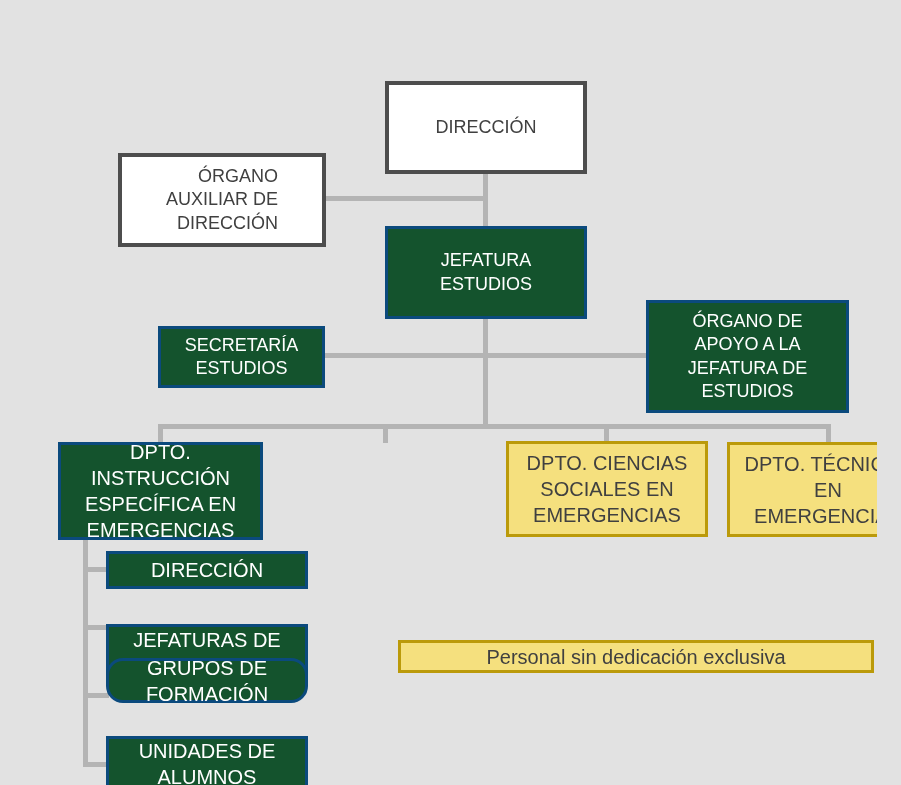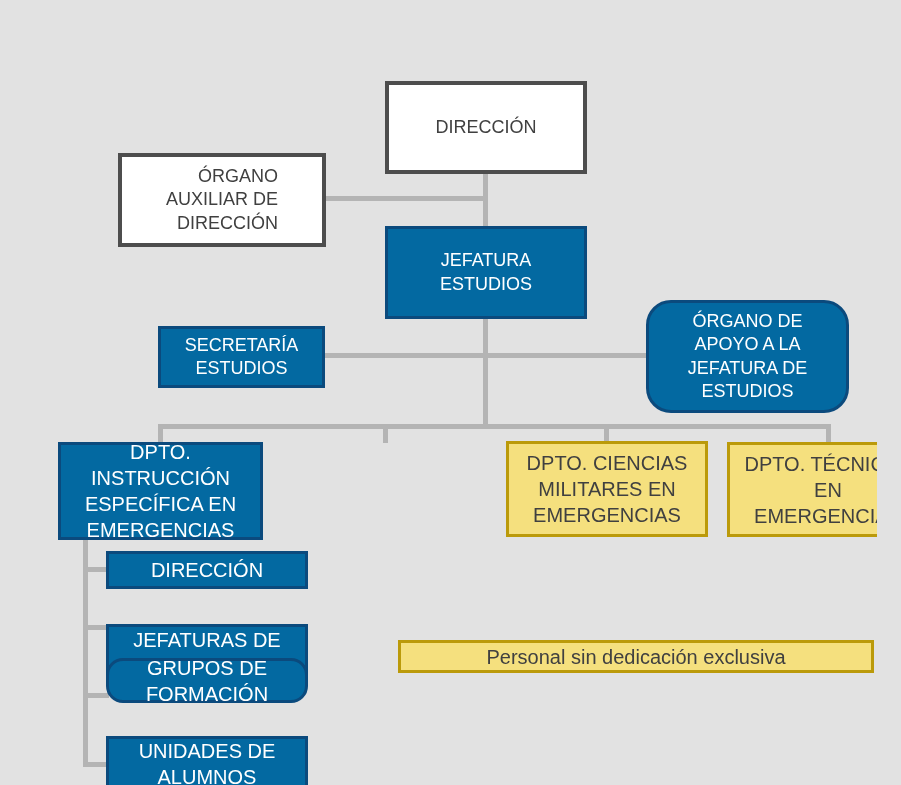--- a/index.html
+++ b/index.html
@@ -17,30 +17,30 @@
     position: absolute;
     display: flex;
     align-items: center;
     justify-content: center;
     text-align: center;
     white-space: pre-line;
     line-height: 1.3;
     font-size: 18px;
   }
   .box.white  { background: #ffffff; border: 4px solid #4d4d4d; color: #404040; }
-  .box.blue   { background: #0369a1; border: 3px solid #0b4a7d; color: #ffffff; }
+  .box.blue   { background: #14532d; border: 3px solid #0b4a7d; color: #ffffff; }
   .box.yellow { background: #f5e07e; border: 3px solid #bb9a0a; color: #404040; }
   .box.small  { font-size: 20px; }
 
   
   .pos-direccion        { left: 337px; top:  33px; width: 202px; height:  93px; }
   .pos-organo-auxiliar  { left:  70px; top: 105px; width: 208px; height:  94px; text-align: right; }
   .pos-jefatura         { left: 337px; top: 178px; width: 202px; height:  93px; }
   .pos-secretaria       { left: 110px; top: 278px; width: 167px; height:  62px; }
-  .pos-organo-apoyo     { left: 598px; top: 252px; width: 203px; height: 113px; border-radius: 25px; }
+  .pos-organo-apoyo     { left: 598px; top: 252px; width: 203px; height: 113px; }
   .pos-dpto-instruccion { left:  10px; top: 394px; width: 205px; height:  98px; }
   .pos-dpto-factor      { left: 237px; top: 393px; width: 202px; height:  97px; }
   .pos-dpto-ciencias    { left: 458px; top: 393px; width: 202px; height:  96px; }
   .pos-dpto-tecnicas    { left: 679px; top: 394px; width: 202px; height:  95px; }
   .pos-sub-direccion    { left:  58px; top: 503px; width: 202px; height:  38px; }
   .pos-jefaturas-cursos { left:  58px; top: 576px; width: 202px; height:  57px; }
   .pos-grupos-formacion { left:  58px; top: 610px; width: 202px; height:  45px; border-radius: 17px; }
   .pos-unidades-alumnos { left:  58px; top: 688px; width: 202px; height:  55px; }
   .pos-legend           { left: 350px; top: 592px; width: 476px; height:  33px; }
 
@@ -97,21 +97,21 @@
 JEFATURA DE
 ESTUDIOS</div>
 
   <div class="box blue small pos-dpto-instruccion">DPTO.
 INSTRUCCIÓN
 ESPECÍFICA EN
 EMERGENCIAS</div>
 
 
   <div class="box yellow small pos-dpto-ciencias">DPTO. CIENCIAS
-MILITARES EN
+SOCIALES EN
 EMERGENCIAS</div>
 
   <div class="box yellow small pos-dpto-tecnicas">DPTO. TÉCNICAS EN
 EMERGENCIAS</div>
 
   <div class="box blue small pos-sub-direccion">DIRECCIÓN</div>
 
   <div class="box blue small pos-jefaturas-cursos">JEFATURAS DE
 CURSOS</div>
 

